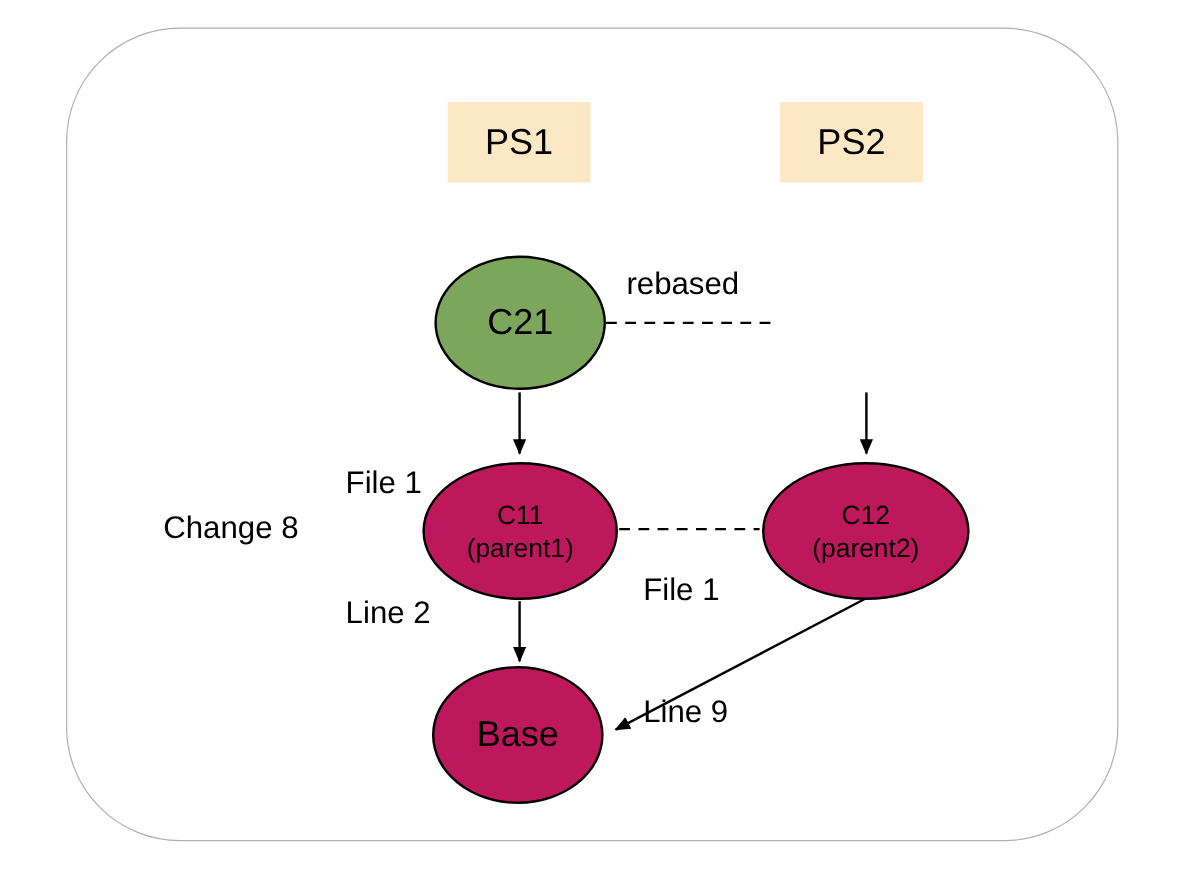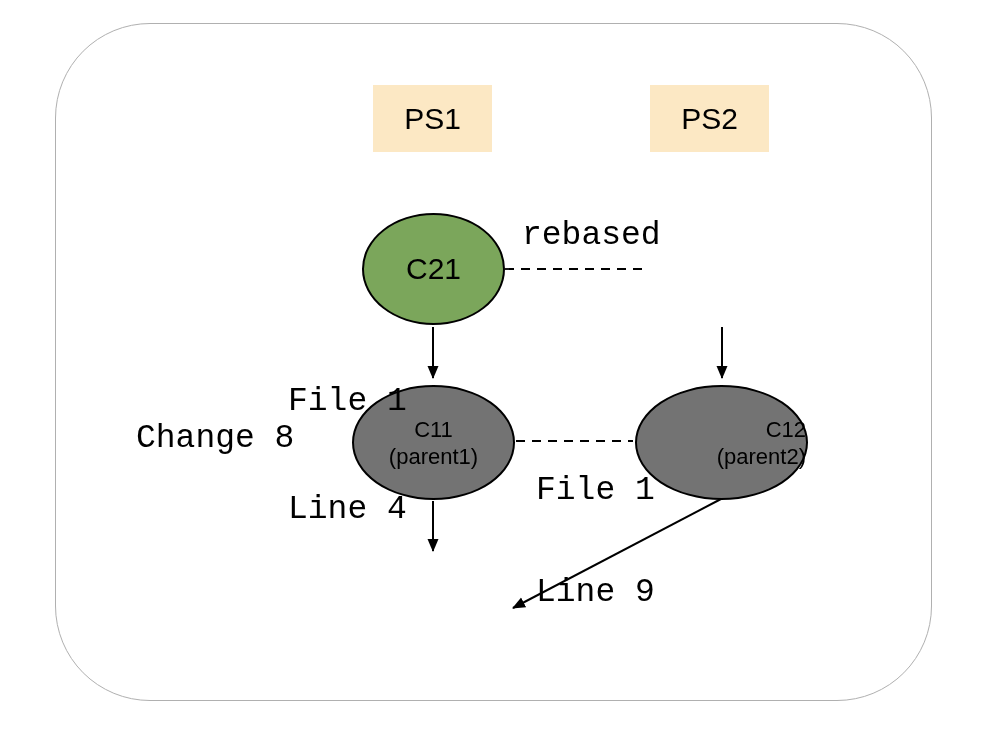--- a/index.html
+++ b/index.html
@@ -44,38 +44,37 @@
     border: 2px solid #000000;
     border-radius: 50%;
     display: flex;
     flex-direction: column;
     align-items: center;
     justify-content: center;
     box-sizing: border-box;
     text-align: center;
   }
   .node-green { background: #7ba65b; }
-  .node-blue  { background: #737373; }
+  .node-blue  { background: #be185d; }
   .node-c21  { left: 362px; top: 213px; width: 143px; height: 112px; font-size: 30px; }
   .node-c22  { left: 650px; top: 213px; width: 143px; height: 112px; font-size: 30px; }
   .node-c11  { left: 352px; top: 385px; width: 163px; height: 115px; font-size: 22px; line-height: 27px; }
-  .node-c12  { left: 635px; top: 385px; width: 173px; height: 115px; font-size: 22px; line-height: 27px; align-items: flex-end; }
+  .node-c12  { left: 635px; top: 385px; width: 173px; height: 115px; font-size: 22px; line-height: 27px; }
   .node-base { left: 360px; top: 555px; width: 143px; height: 115px; font-size: 30px; }
   .edges {
     position: absolute;
     left: 0;
     top: 0;
     pointer-events: none;
   }
   .txt {
     position: absolute;
-    font-size: 33px;
+    font-size: 26px;
     line-height: 30px;
     white-space: pre;
-    font-family: Liberation Mono, monospace;
   }
   .lbl-change2 { left: 136px; top: 262px; }
   .lbl-change1 { left: 136px; top: 424px; }
   .lbl-rebased { left: 522px; top: 221px; }
   .lbl-edit-left { left: 288px; top: 312px; line-height: 36px; }
   .lbl-edit-mid  { left: 536px; top: 406px; line-height: 34px; }
 </style>
 </head>
 <body>
 
@@ -110,26 +109,29 @@
     <span>C21</span>
   </div>
   <div class="node node-blue node-c11">
     <span>C11</span>
     <span>(parent1)</span>
   </div>
   <div class="node node-blue node-c12">
     <span>C12</span>
     <span>(parent2)</span>
   </div>
+  <div class="node node-blue node-base">
+    <span>Base</span>
+  </div>
 
   <div class="txt lbl-rebased">rebased</div>
 
   <div class="txt lbl-edit-left">
     <div>File 1</div>
-    <div>Line 4</div>
+    <div>Line 2</div>
   </div>
 
   <div class="txt lbl-edit-mid">
     <div>File 1</div>
     <div>Line 9</div>
   </div>
 
 </div>
 
 </body></html>

